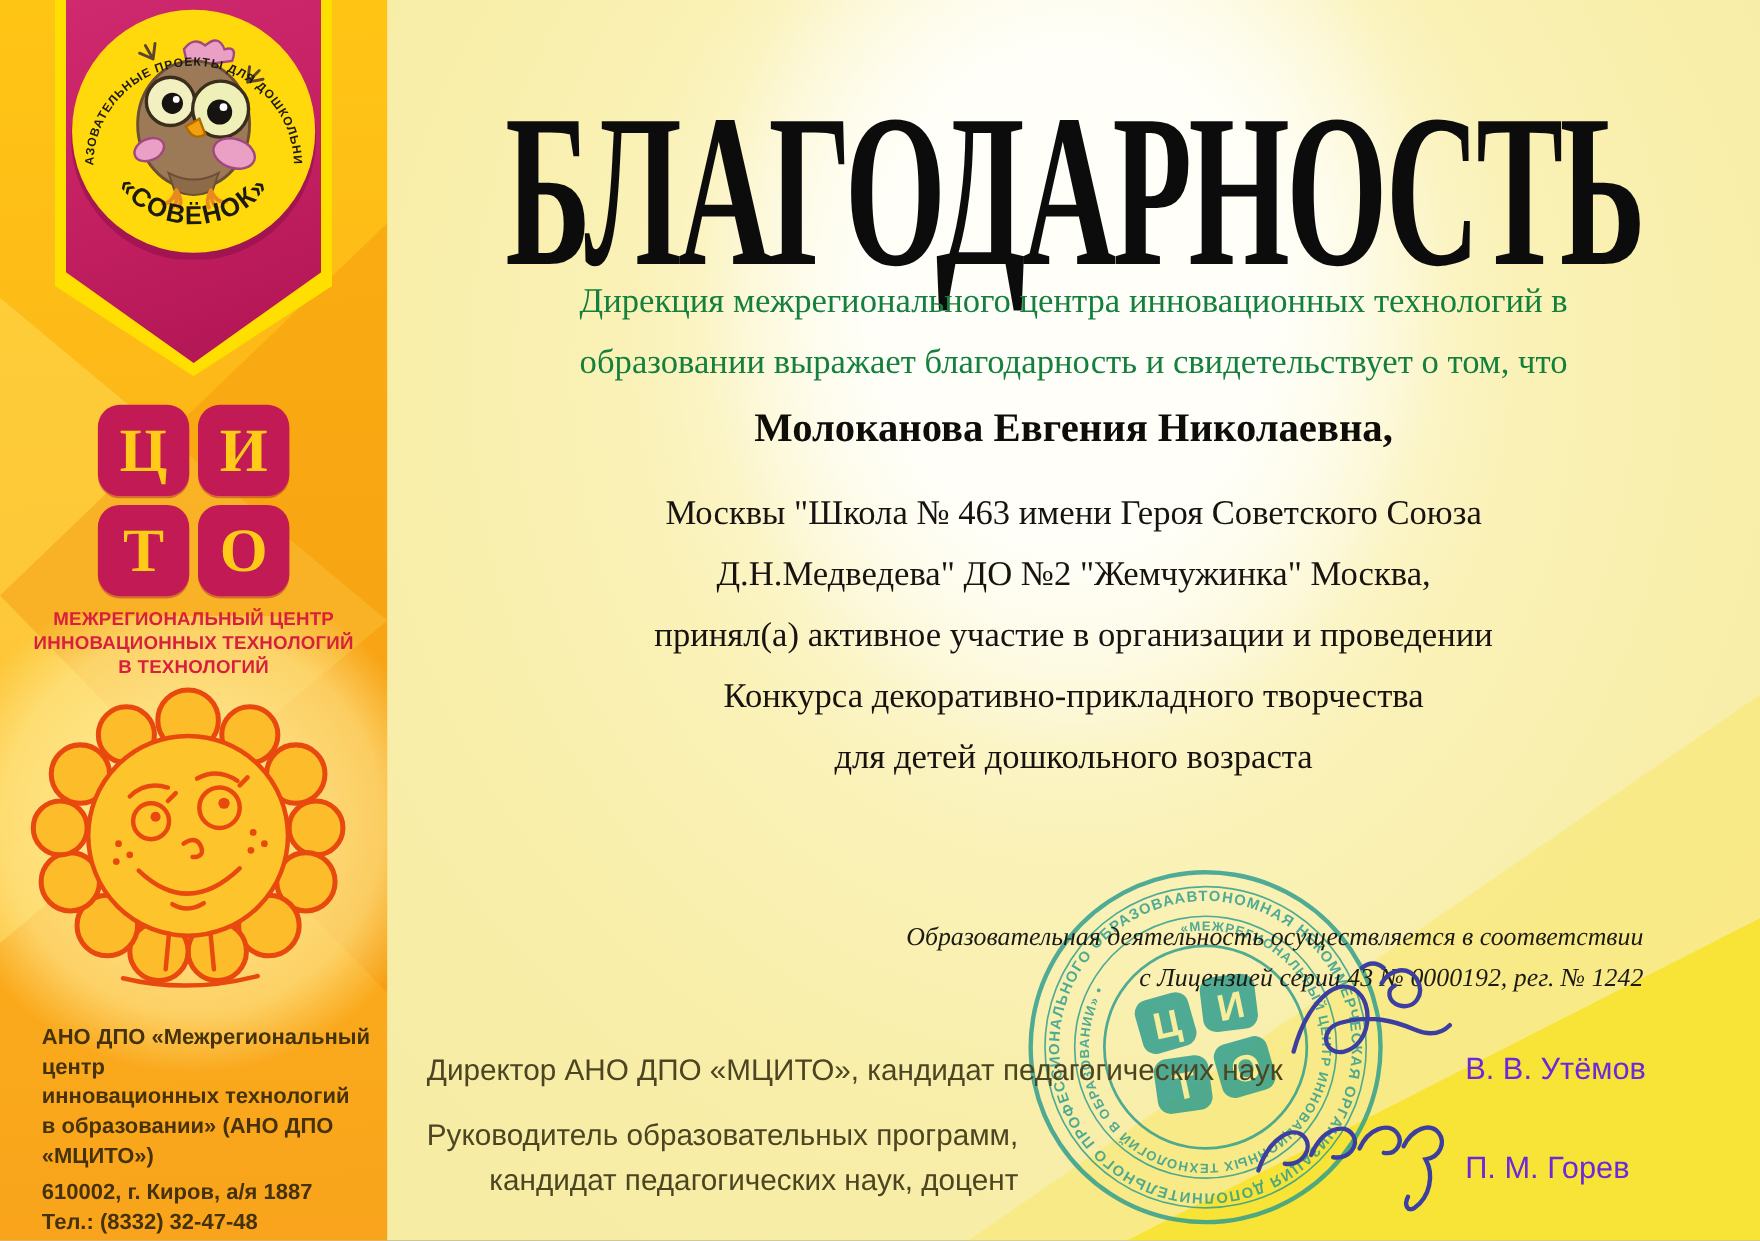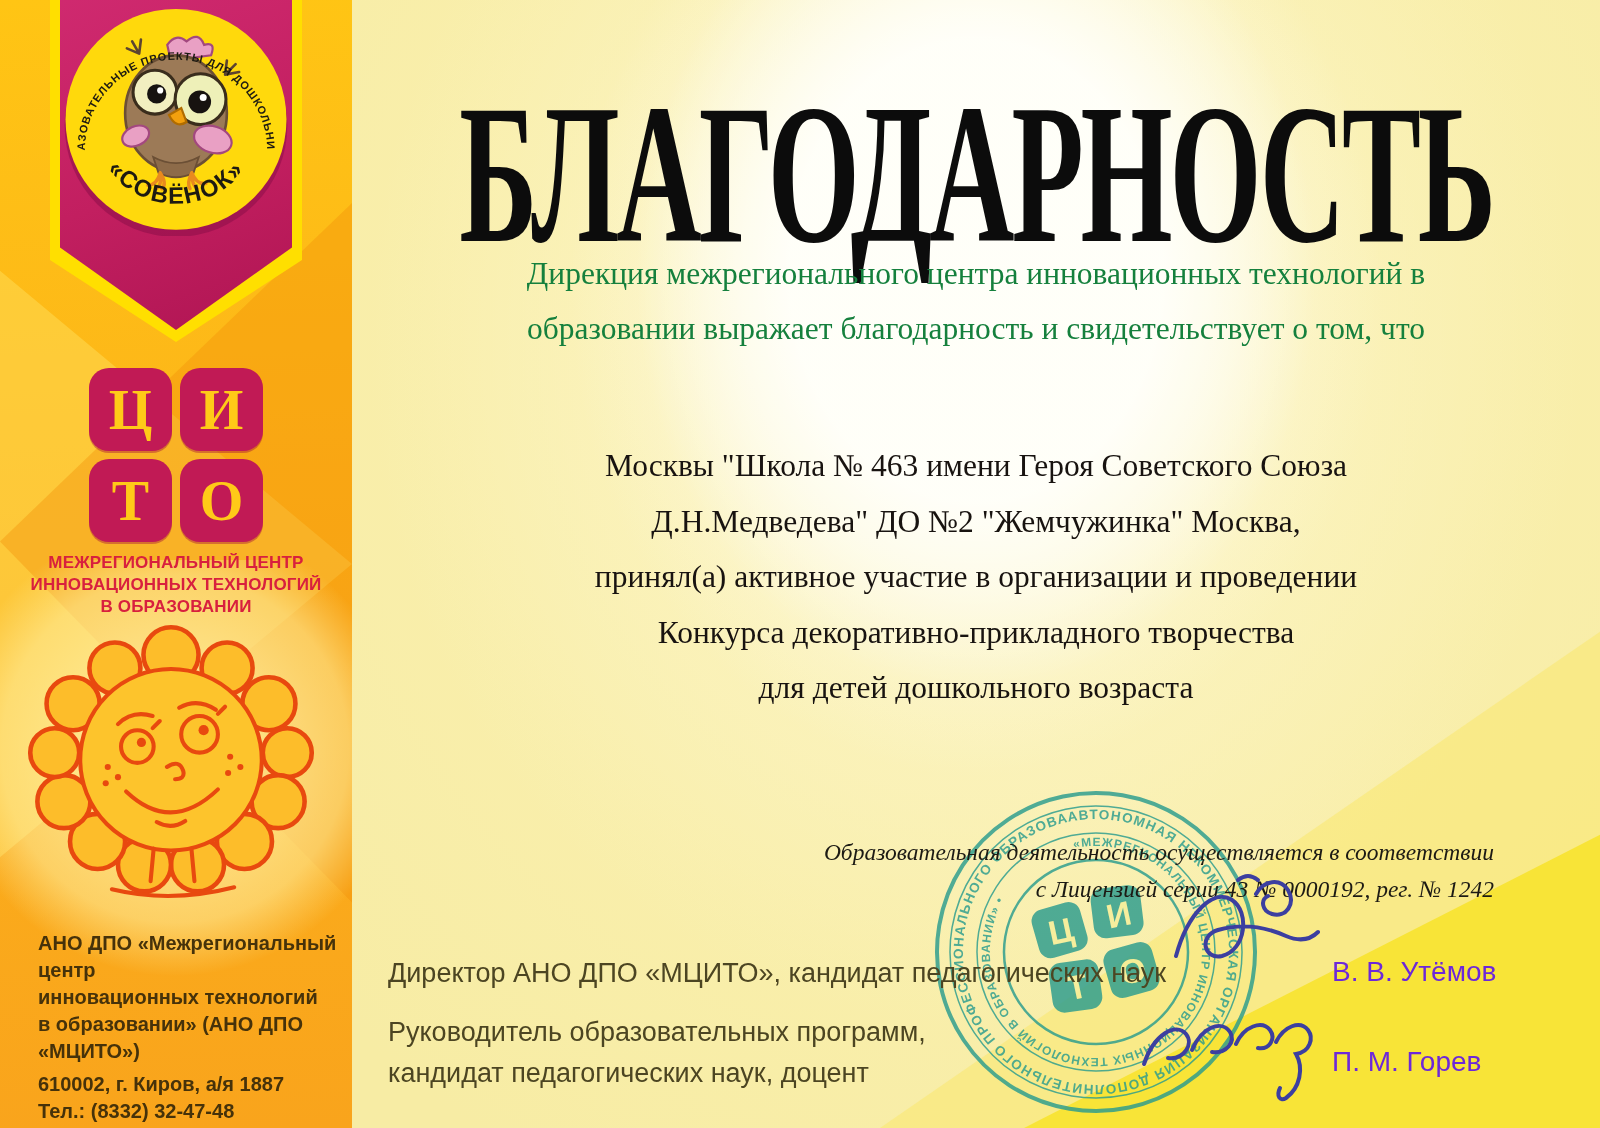--- a/index.html
+++ b/index.html
@@ -101,21 +101,21 @@
   }
   .stamp-svg{position:absolute;left:578px;top:786px;width:332px;height:332px;opacity:.82;z-index:2;}
   .sig-svg{position:absolute;z-index:5;}
   .sig1{left:816px;top:868px;width:170px;height:130px;}
   .sig2{left:786px;top:990px;width:210px;height:118px;}
   .role{
     position:absolute;left:36px;
     font-family:"Liberation Sans",sans-serif;font-size:27px;color:#4c4522;z-index:3;
   }
   .role1{top:958px;}
-  .role2{top:1012px;line-height:41px;}
+  .role2{top:1012px;line-height:41px;text-align:right;}
   .signame{
     position:absolute;left:980px;
     font-family:"Liberation Sans",sans-serif;font-size:28px;color:#6d28d9;z-index:6;
   }
   .name1{top:956px;}
   .name2{top:1046px;}
   
   svg text{font-family:"Liberation Sans",sans-serif;}
 </style>
 </head>
@@ -179,21 +179,21 @@
           <span>Т</span>
         </div>
       <div class="cito-tile">
           <span>О</span>
         </div>
     </div>
 
     <div class="sidebar-caption">
       <div>МЕЖРЕГИОНАЛЬНЫЙ ЦЕНТР</div>
       <div>ИННОВАЦИОННЫХ ТЕХНОЛОГИЙ</div>
-      <div>В ОБРАЗОВАНИИ</div>
+      <div>В ТЕХНОЛОГИЙ</div>
     </div>
 
     <svg class="sun-svg" viewBox="0 0 300 290">
       <g stroke="#e8490f" stroke-width="4.5" fill="#fdbd2a" stroke-linecap="round">
         <circle cx="150" cy="32" r="27"></circle>
           <circle cx="205" cy="45" r="25"></circle>
           <circle cx="246" cy="80" r="26"></circle>
         <circle cx="264" cy="128" r="24"></circle>
           <circle cx="255" cy="176" r="26"></circle>
           <circle cx="222" cy="215" r="27"></circle>
@@ -245,20 +245,21 @@
   <main class="content">
     <div class="title-wrap">
       <div class="title">БЛАГОДАРНОСТЬ</div>
     </div>
 
     <div class="intro">
       <div>Дирекция межрегионального центра инновационных технологий в</div>
       <div>образовании выражает благодарность и свидетельствует о том, что</div>
     </div>
 
+    <div class="recipient">Молоканова Евгения Николаевна,</div>
 
     <div class="bodylines">
       <div>Москвы "Школа № 463 имени Героя Советского Союза</div>
       <div>Д.Н.Медведева" ДО №2 "Жемчужинка" Москва,</div>
       <div>принял(а) активное участие в организации и проведении</div>
       <div>Конкурса декоративно-прикладного творчества</div>
       <div>для детей дошкольного возраста</div>
     </div>
 
     <div class="license">

